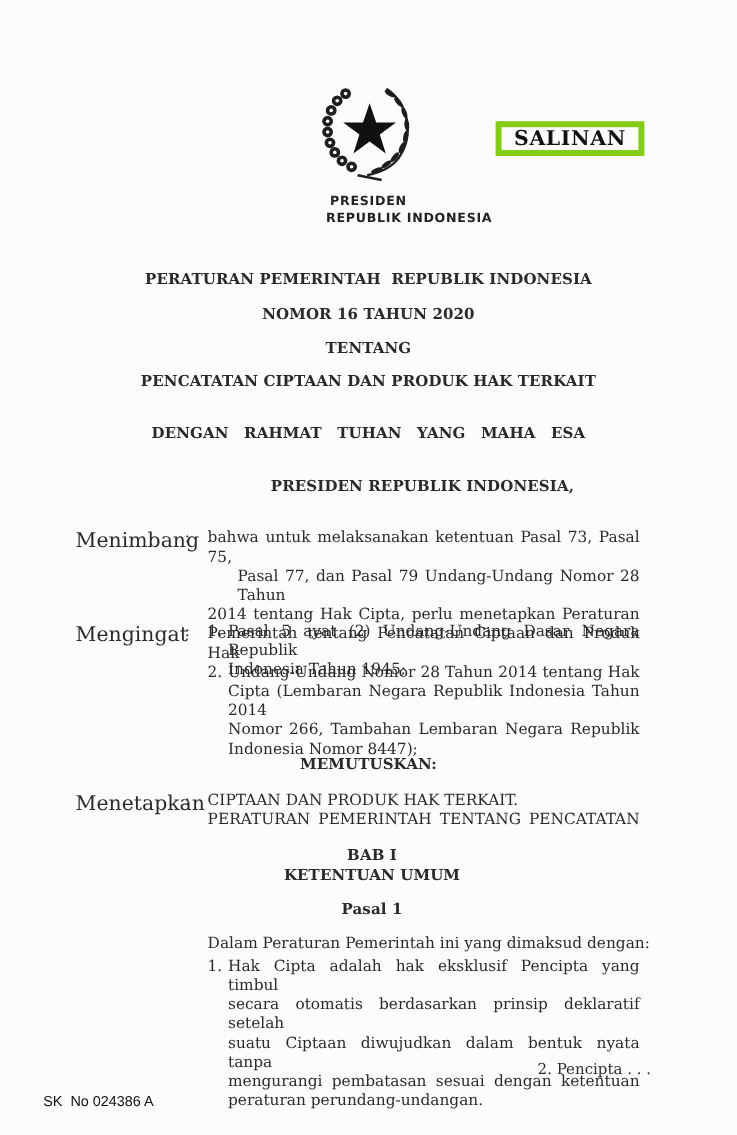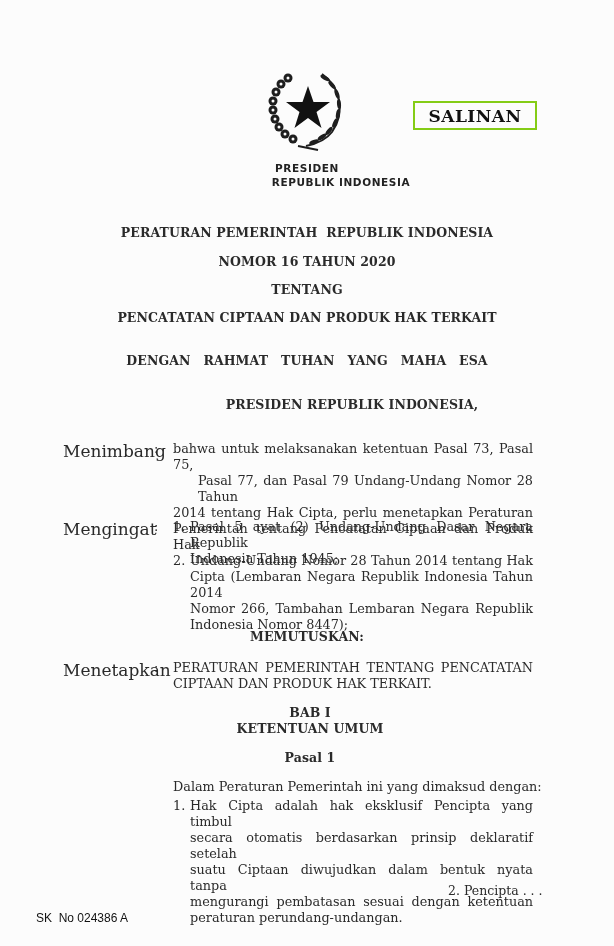--- a/index.html
+++ b/index.html
@@ -5,21 +5,21 @@
   html, body { margin: 0; padding: 0; }
   body {
     width: 614px; height: 946px; background: #fcfcfc; position: relative; overflow: hidden;
     font-family: "DejaVu Serif", "Liberation Serif", serif; color: #2a2a2a;
   }
   .abs { position: absolute; }
   .center { position: absolute; left: 0; width: 614px; text-align: center; }
 
   #emblem { left: 262px; top: 64px; width: 92px; height: 90px; }
   #salinan-box {
-    left: 413px; top: 101px; width: 124px; height: 29px; border: 2px solid #84cc16;
+    left: 413px; top: 101px; width: 124px; height: 29px; border: 5px solid #84cc16;
     box-sizing: border-box; display: flex; align-items: center; justify-content: center;
     font-family: "DejaVu Serif", serif; font-weight: bold; font-size: 17px; letter-spacing: 0.5px; color: #111;
   }
   #presiden-label { top: 162px; font-family: "DejaVu Sans", sans-serif; font-weight: bold; font-size: 10.5px; letter-spacing: 0.6px; color: #222; }
   #republik-label { top: 176px; font-family: "DejaVu Sans", sans-serif; font-weight: bold; font-size: 10.5px; letter-spacing: 0.6px; color: #222; padding-left: 34px; }
 
   .title-line { font-size: 12.5px; letter-spacing: 0.1px; font-weight: bold; }
   .body-text { font-size: 12.8px; line-height: 16px; text-align: justify; text-align-last: left; }
   .label { font-size: 17px; }
   .colon { font-size: 12.8px; }
@@ -111,22 +111,22 @@
   <div class="body-text" style="text-align-last:justify;">Cipta (Lembaran Negara Republik Indonesia Tahun 2014</div>
   <div class="body-text" style="text-align-last:justify;">Nomor 266, Tambahan Lembaran Negara Republik</div>
   <div class="body-text">Indonesia Nomor 8447);</div>
 </div>
 
 <div class="center title-line" style="top:629px;">MEMUTUSKAN:</div>
 
 <div class="abs label" style="left:63px; top:660px;">Menetapkan</div>
 <div class="abs colon" style="left:154px; top:660px;">:</div>
 <div class="abs" style="left:173px; top:660px; width:360px;">
+  <div class="body-text">CIPTAAN DAN PRODUK HAK TERKAIT.</div>
   <div class="body-text" style="text-align-last:justify;">PERATURAN PEMERINTAH TENTANG PENCATATAN</div>
-  <div class="body-text">CIPTAAN DAN PRODUK HAK TERKAIT.</div>
 </div>
 
 <div class="abs title-line" style="left:160px; width:300px; text-align:center; top:705px;">BAB I</div>
 <div class="abs title-line" style="left:160px; width:300px; text-align:center; top:721px;">KETENTUAN UMUM</div>
 <div class="abs title-line" style="left:160px; width:300px; text-align:center; top:750px;">Pasal 1</div>
 
 <div class="abs body-text" style="left:173px; top:779px;">Dalam Peraturan Pemerintah ini yang dimaksud dengan:</div>
 <div class="abs num" style="left:173px; top:798px;">1.</div>
 <div class="abs" style="left:190px; top:798px; width:343px;">
   <div class="body-text" style="text-align-last:justify;">Hak Cipta adalah hak eksklusif Pencipta yang timbul</div>

